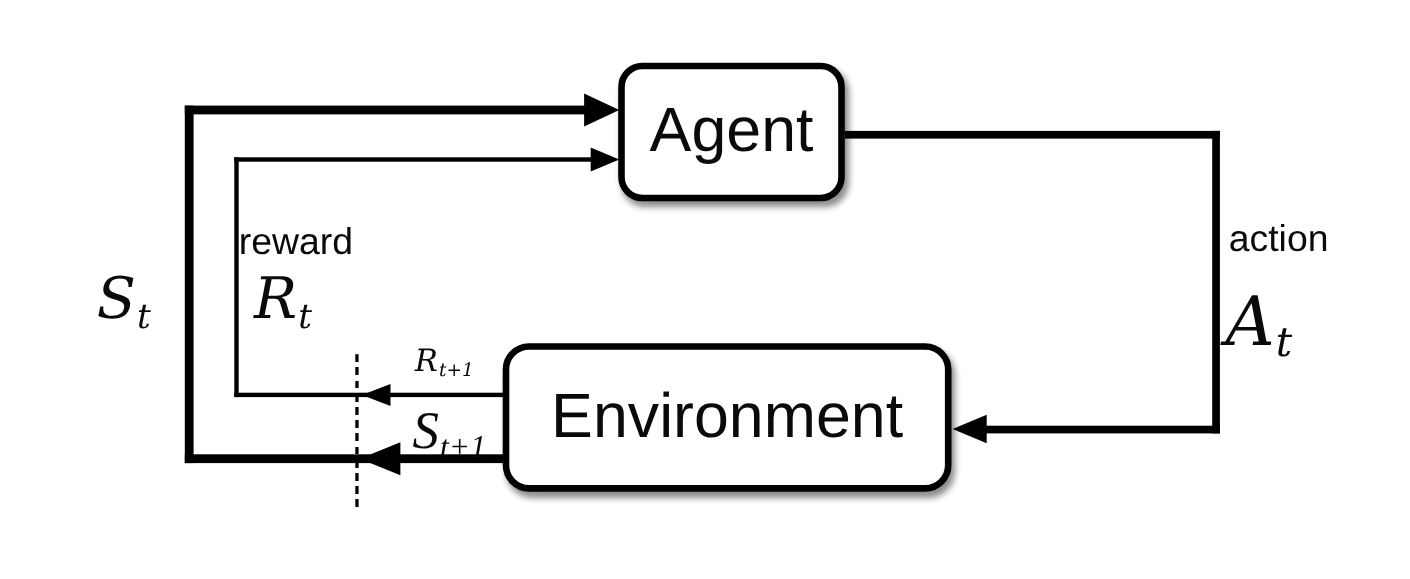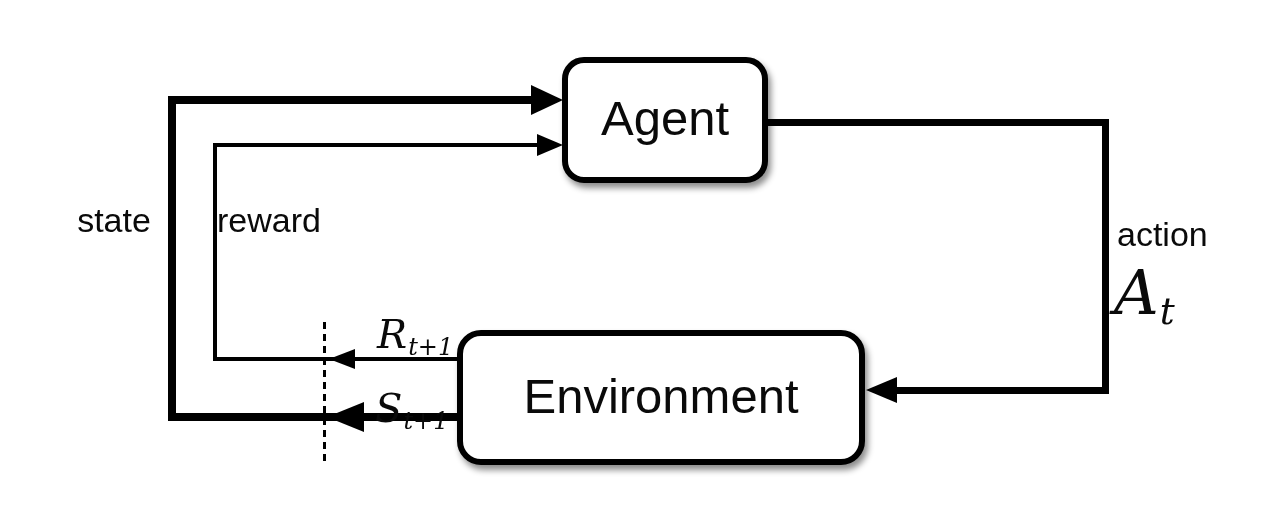--- a/index.html
+++ b/index.html
@@ -25,26 +25,26 @@
     align-items: center;
     justify-content: center;
     box-shadow: 3px 5px 6px rgba(0,0,0,0.45);
   }
   #agent-box {
     left: 562px; top: 57px;
     width: 206px; height: 126px;
     border-radius: 22px;
   }
   #environment-box {
-    left: 457px; top: 330px;
+    left: 457px; top: 312px;
     width: 408px; height: 135px;
     border-radius: 24px;
   }
   .box-label {
-    font-size: 49px;
+    font-size: 57px;
     font-weight: 400;
     letter-spacing: 0px;
     color: #0a0a0a;
     white-space: nowrap;
     transform: translateY(-2px);
   }
   .line {
     position: absolute;
     background: #000000;
   }
@@ -107,40 +107,40 @@
   }
   .word {
     position: absolute;
     font-size: 34px;
     line-height: 1.05;
     color: #0a0a0a;
     white-space: nowrap;
   }
   #state-word  { left: 64px;  top: 203px; width: 100px; text-align: center; }
   #reward-word { left: 217px; top: 203px; }
-  #action-word { left: 1117px; top: 217px; text-align: right; }
+  #action-word { left: 1117px; top: 200px; text-align: right; }
   .math {
     position: absolute;
     font-family: "DejaVu Serif", serif;
     font-style: italic;
     line-height: 1;
     color: #0a0a0a;
     white-space: nowrap;
   }
   .math .sub {
     font-size: 0.6em;
     vertical-align: -0.28em;
     margin-left: 1px;
     letter-spacing: 0px;
   }
   #state-symbol  { left: 88px;  top: 246px; font-size: 52px; }
   #reward-symbol { left: 231px; top: 246px; font-size: 52px; }
   #action-symbol { left: 1114px; top: 262px; font-size: 62px; }
-  #next-reward-symbol { left: 377px; top: 314px; font-size: 40px; font-style: italic; }
-  #next-state-symbol  { left: 375px; top: 388px; font-size: 40px; }
+  #next-reward-symbol { left: 377px; top: 314px; font-size: 28px; font-style: italic; }
+  #next-state-symbol  { left: 375px; top: 368px; font-size: 48px; font-family: Liberation Serif, serif; }
 </style>
 </head>
 <body>
 
 <div id="canvas">
 
   <div class="line" id="state-line-top"></div>
   <div class="line" id="state-line-left"></div>
   <div class="line" id="state-line-bottom"></div>
 
@@ -160,23 +160,24 @@
   <div class="arrow left" id="arrow-next-reward"></div>
   <div class="arrow left" id="arrow-next-state"></div>
 
   <div class="box" id="agent-box">
     <span class="box-label">Agent</span>
   </div>
   <div class="box" id="environment-box">
     <span class="box-label">Environment</span>
   </div>
 
-  <div class="word" id="state-word">state</div>
+  <div class="math" id="state-symbol"><span>S</span><span class="sub">t</span></div>
 
   <div class="word" id="reward-word">reward</div>
+  <div class="math" id="reward-symbol"><span>R</span><span class="sub">t</span></div>
 
   <div class="word" id="action-word">action</div>
   <div class="math" id="action-symbol"><span>A</span><span class="sub">t</span></div>
 
   <div class="math" id="next-reward-symbol"><span>R</span><span class="sub">t+1</span></div>
   <div class="math" id="next-state-symbol"><span>S</span><span class="sub">t+1</span></div>
 
 </div>
 
 </body></html>

